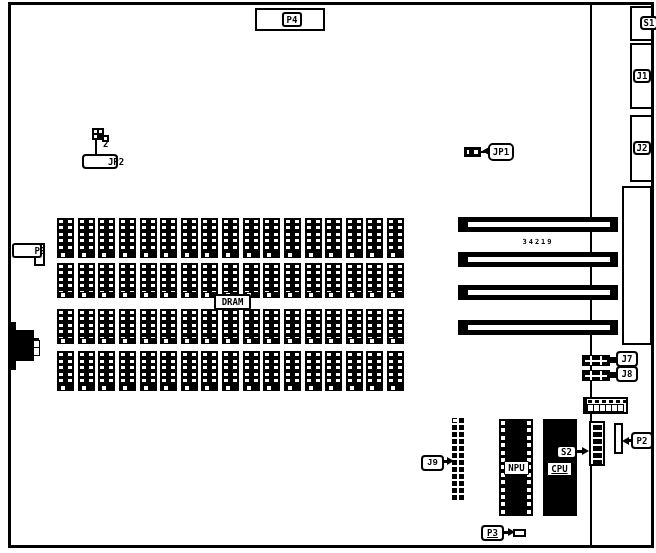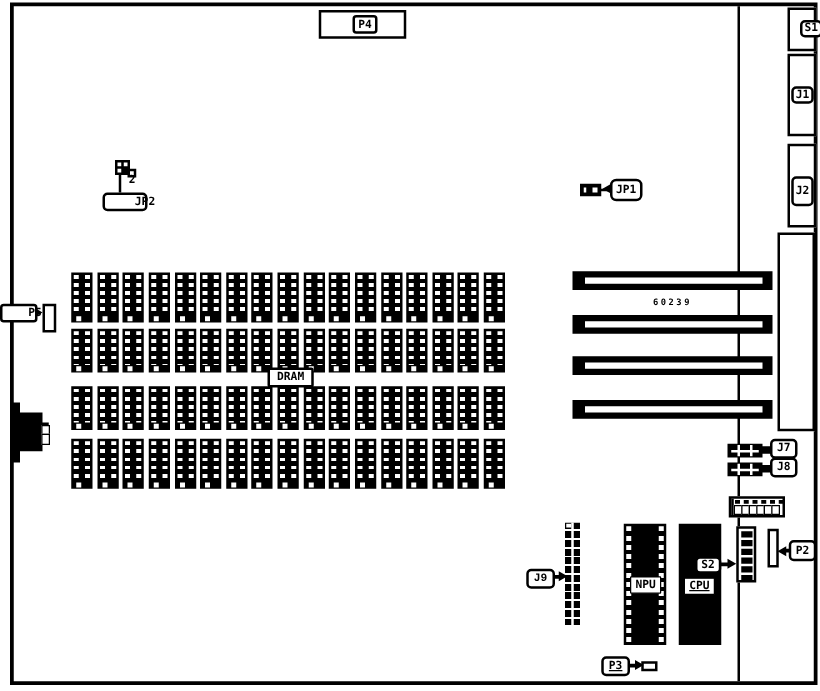--- a/index.html
+++ b/index.html
@@ -46,21 +46,21 @@
   #jp1-line { left:480px; top:151px; width:8px; height:2px; }
   #jp1-wedge { left:482px; top:147px; }
   #jp1-label { left:488px; top:143px; width:26px; height:18px; border-radius:5px; }
 
   
   #s1-box { left:630px; top:6px; width:23px; height:35px; border:2px solid #000; background:#fff; }
   #s1-label { left:640px; top:16px; width:18px; height:14px; }
   #j1-box { left:630px; top:43px; width:23px; height:66px; border:2px solid #000; background:#fff; }
   #j1-label { left:633px; top:69px; width:18px; height:14px; }
   #j2-box { left:630px; top:115px; width:23px; height:67px; border:2px solid #000; background:#fff; }
-  #j2-label { left:633px; top:141px; width:18px; height:24px; }
+  #j2-label { left:633px; top:141px; width:18px; height:14px; }
   #bracket-rect { left:622px; top:186px; width:30px; height:159px; border:2px solid #000; background:#fff; }
 
   
   #slots { left:458px; top:217px; width:160px; height:118px; }
   .slot { position:absolute; left:0; width:160px; height:15px; background:#000; }
   .slot:nth-child(1){ top:0; } .slot:nth-child(2){ top:35px; }
   .slot:nth-child(3){ top:68px; } .slot:nth-child(4){ top:103px; }
   .slot-inner { position:absolute; left:10px; top:5px; width:142px; height:5px; background:#fff; }
   #part-number { left:516px; top:238px; width:44px; text-align:center;
     font:700 7px "DejaVu Sans Mono", monospace; letter-spacing:2px; }
@@ -73,21 +73,21 @@
   .dram-row:nth-child(3){ top:91px; height:35px; }
   .dram-row:nth-child(4){ top:133px; height:40px; }
   .chip { position:relative; width:17px; height:100%; background:#000; }
   .chip::before, .chip::after { content:""; position:absolute; top:2px; bottom:6px; width:4px;
     background:repeating-linear-gradient(180deg, #fff 0 3px, rgba(0,0,0,0) 3px 6.5px); }
   .chip::before { left:2px; } .chip::after { right:2px; }
   .chip .notch { position:absolute; left:4px; bottom:1px; width:4px; height:4px; background:#fff; }
   #dram-label { left:214px; top:294px; width:37px; height:16px; border-radius:2px; border-width:2px; }
 
   
-  #p5-label { left:0px; top:243px; width:23px; height:15px; border-radius:3px;padding-left:26px; }
+  #p5-label { left:12px; top:243px; width:23px; height:15px; border-radius:3px;padding-left:26px; }
   #p5-line { left:21px; top:249px; width:7px; height:3px; }
   #p5-head { left:27px; top:246px; }
   #p5-conn { left:34px; top:243px; width:11px; height:23px; border:2px solid #000; background:#fff; z-index:6; }
 
   
   .kbd { background:#000; z-index:5; }
   #kbd-a { left:9px; top:322px; width:7px; height:48px; }
   #kbd-b { left:9px; top:330px; width:25px; height:31px; }
   #kbd-c { left:32px; top:338px; width:7px; height:18px; }
   #kbd-k1 { left:33px; top:340px; width:7px; height:8px; background:#fff; border:1px solid #000; z-index:6; }
@@ -196,21 +196,21 @@
       <div class="slot">
         <div class="slot-inner"></div>
       </div>
       <div class="slot">
         <div class="slot-inner"></div>
       </div>
       <div class="slot">
         <div class="slot-inner"></div>
       </div>
     </div>
-  <span id="part-number">60239</span>
+  <span id="part-number">34219</span>
 
   <div id="dram-grid">
       <div class="dram-row">
         <div class="chip">
           <i class="notch"></i>
         </div>
         <div class="chip">
           <i class="notch"></i>
         </div>
         <div class="chip">

